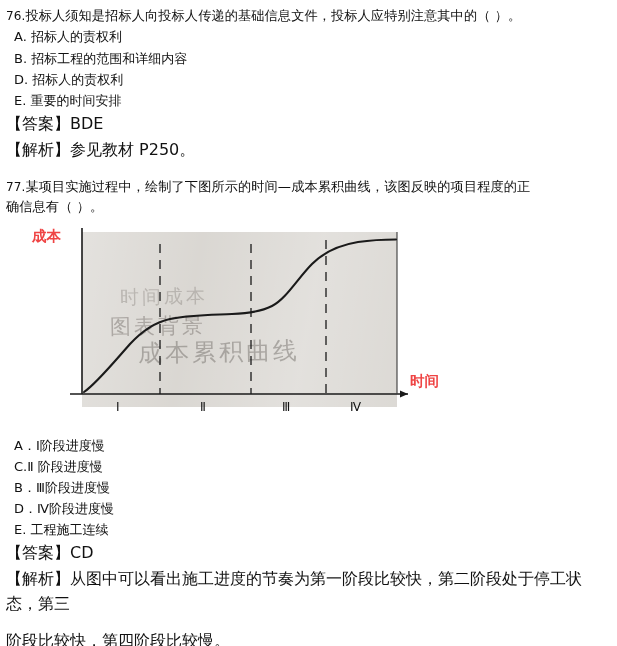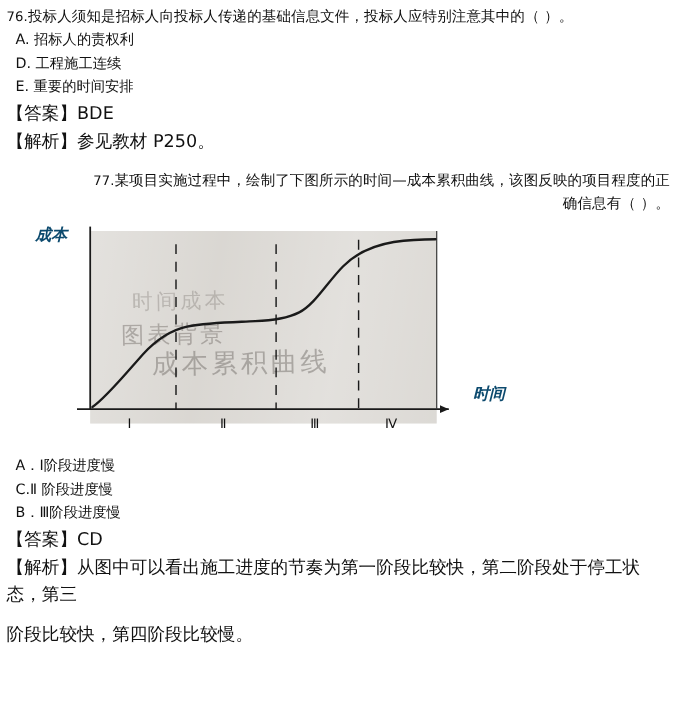--- a/index.html
+++ b/index.html
@@ -37,21 +37,21 @@
     padding-left: 8px;
   }
   .answer, .explain {
     font-size: 16px;
     margin: 0 0 1px 0;
   }
   .q-block { margin-bottom: 2px; }
   .q2-stem {
     margin-top: 14px;
   }
-  .q2-stem p { margin: 0; text-align: right; }
+  .q2-stem p { margin: 0; }
   
   .figure {
     position: relative;
     width: 480px;
     height: 210px;
     margin: 4px 0 4px 4px;
   }
   .fig-bg {
     position: absolute;
     left: 72px;
@@ -83,41 +83,41 @@
   .g3 { left: 110px; top: 60px; font-size: 19px; color: rgba(120,115,110,0.35); }
   .fig-svg {
     position: absolute;
     left: 0;
     top: 0;
   }
   .axis-label {
     position: absolute;
     font-size: 14.5px;
     font-weight: bold;
-    color: #0c4a6e;
-    font-style: italic;
+    color: #ef4444;
   }
   .lbl-cost { left: 22px; top: 3px; }
-  .lbl-time { left: 420px; top: 148px; }
+  .lbl-time { left: 400px; top: 148px; }
   .tick-label {
     position: absolute;
     font-size: 12px;
     color: #111;
   }
   .footer-note { margin-top: 12px; }
 </style>
 </head>
 <body>
 
 <div class="page">
 
   <div class="q-block">
     <div class="qtext"><span class="qnum">76.</span><span>投标人须知是招标人向投标人传递的基础信息文件，投标人应特别注意其中的（    ）。</span></div>
     <div class="opt">A. 招标人的责权利</div>
-    <div class="opt">D. 工程施工连续</div>
+    <div class="opt">B. 招标工程的范围和详细内容</div>
+    <div class="opt">D. 招标人的责权利</div>
     <div class="opt">E. 重要的时间安排</div>
     <div class="answer">【答案】BDE</div>
     <div class="explain">【解析】参见教材 P250。</div>
   </div>
 
   <div class="q-block q2-stem">
     <p class="qtext"><span class="qnum">77.</span><span>某项目实施过程中，绘制了下图所示的时间—成本累积曲线，该图反映的项目程度的正</span></p>
     <p class="qtext">确信息有（    ）。</p>
 
     <div class="figure">
@@ -150,18 +150,20 @@
 
       <div class="tick-label" style="left:106px; top:176px;">Ⅰ</div>
       <div class="tick-label" style="left:190px; top:176px;">Ⅱ</div>
       <div class="tick-label" style="left:272px; top:176px;">Ⅲ</div>
       <div class="tick-label" style="left:340px; top:176px;">Ⅳ</div>
     </div>
 
     <div class="opt">A．Ⅰ阶段进度慢</div>
     <div class="opt">C.Ⅱ  阶段进度慢</div>
     <div class="opt">B．Ⅲ阶段进度慢</div>
+    <div class="opt">D．Ⅳ阶段进度慢</div>
+    <div class="opt">E. 工程施工连续</div>
     <div class="answer">【答案】CD</div>
     <div class="explain">【解析】从图中可以看出施工进度的节奏为第一阶段比较快，第二阶段处于停工状态，第三</div>
     <div class="explain footer-note">阶段比较快，第四阶段比较慢。</div>
   </div>
 
 </div>
 
 </body></html>

